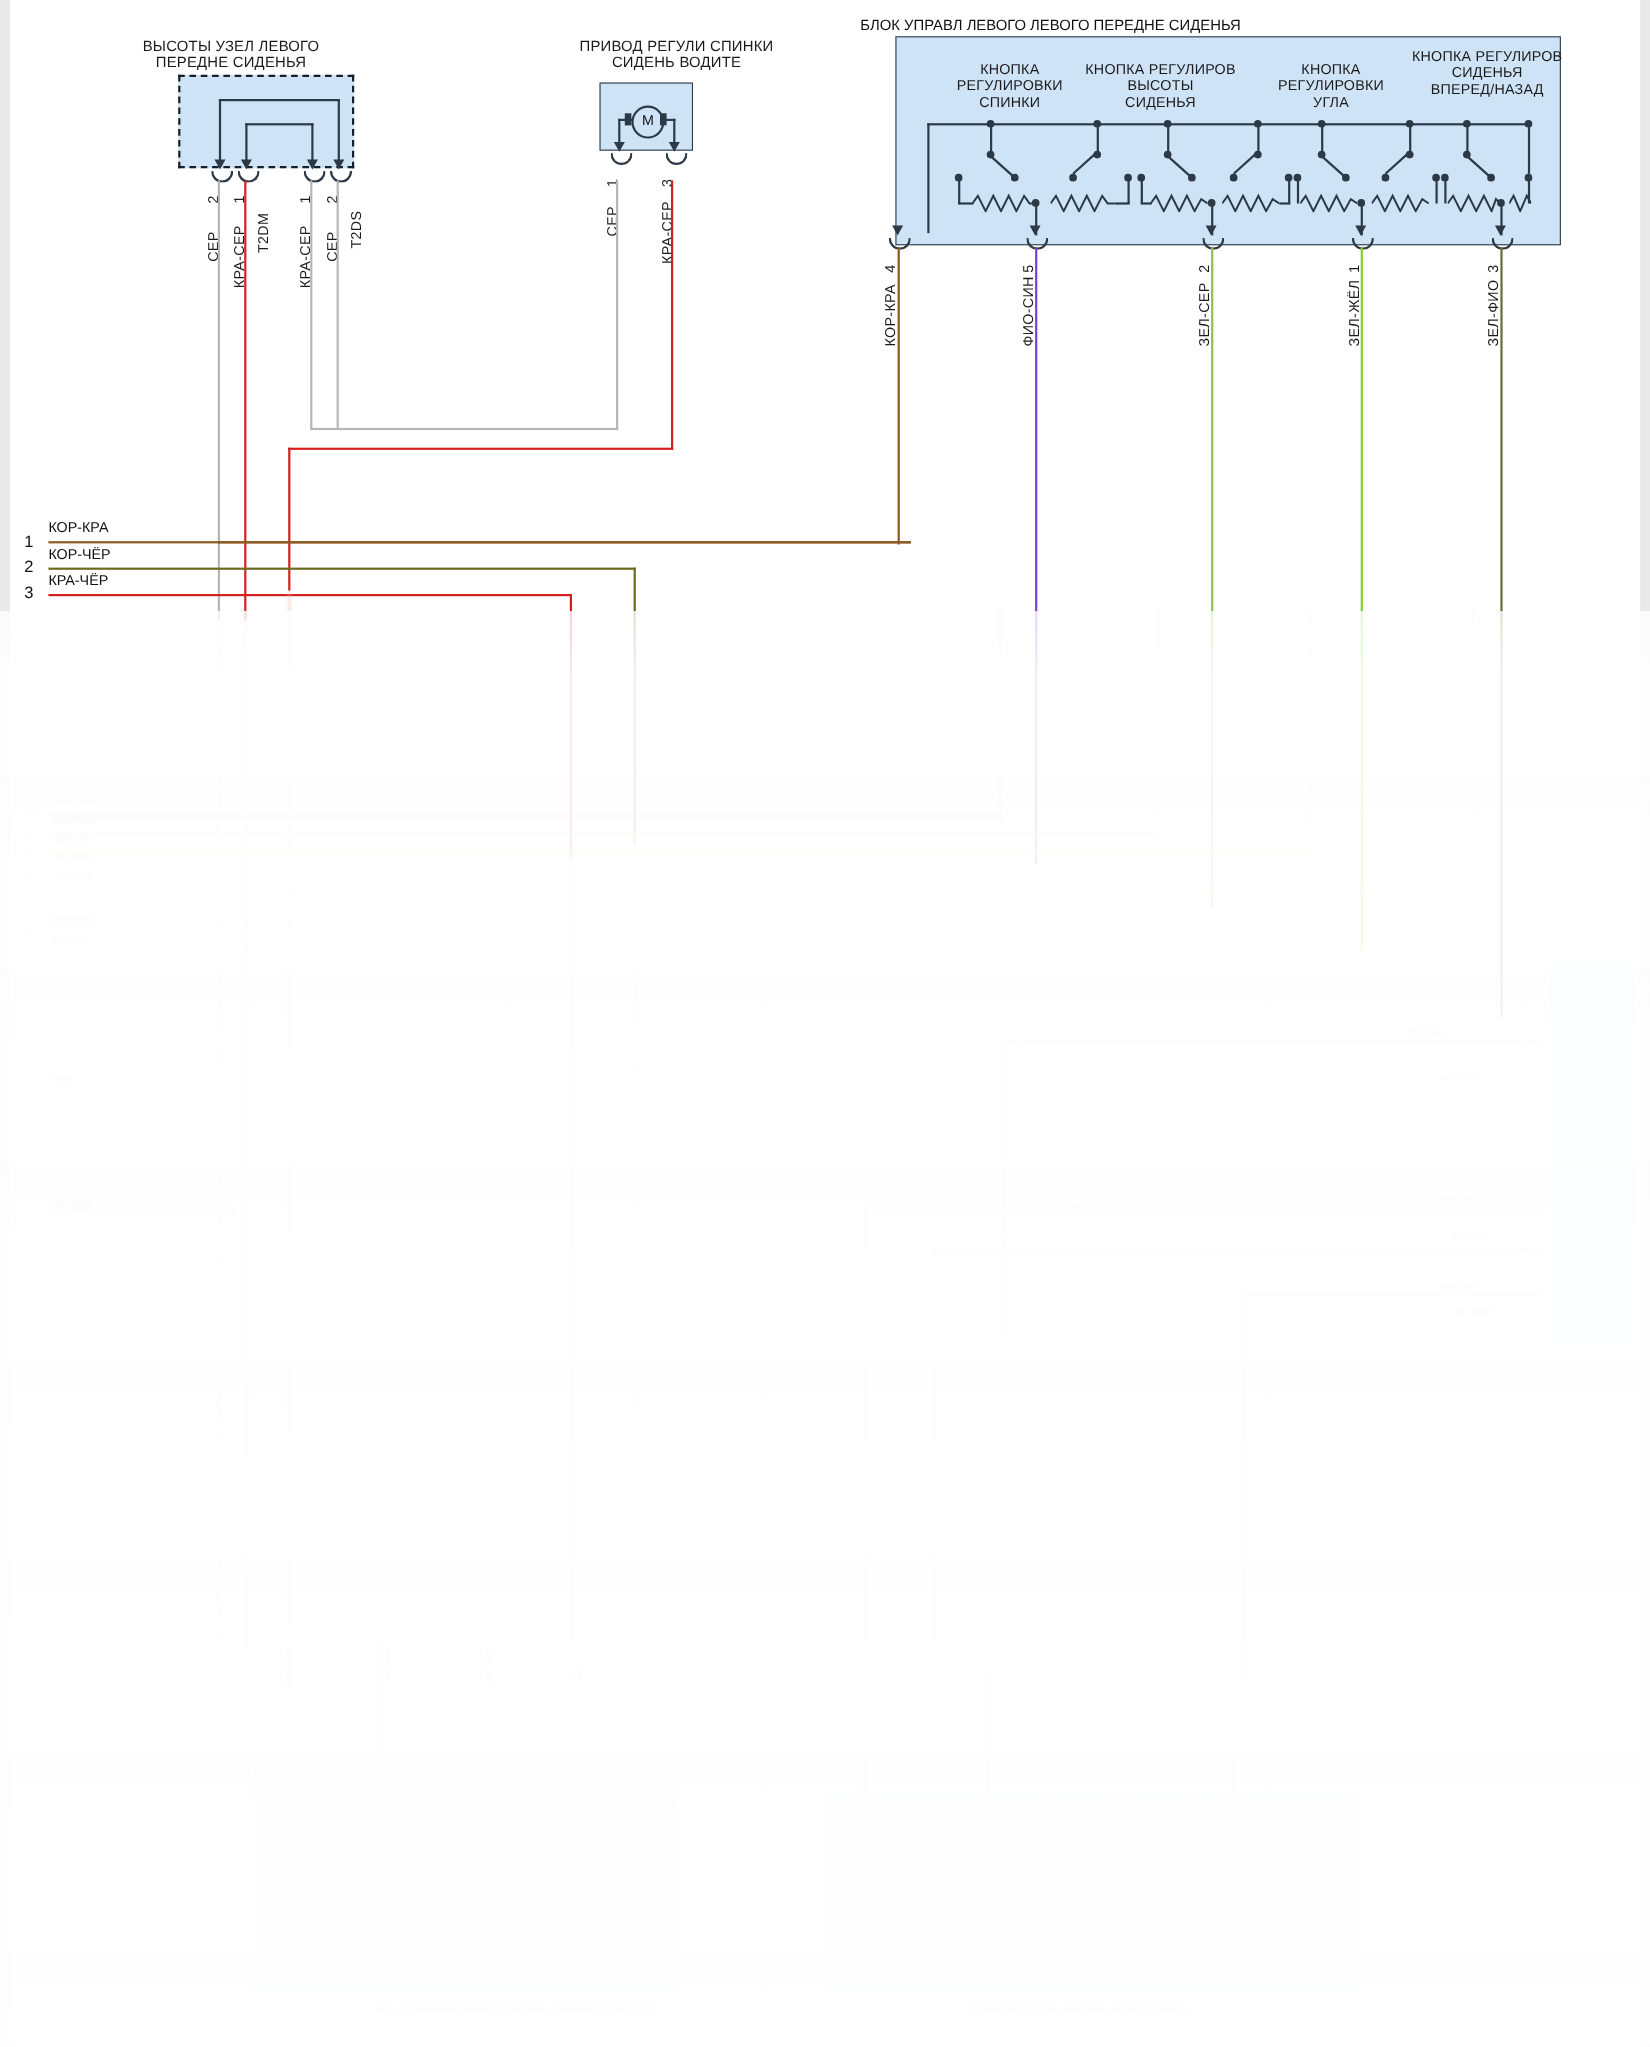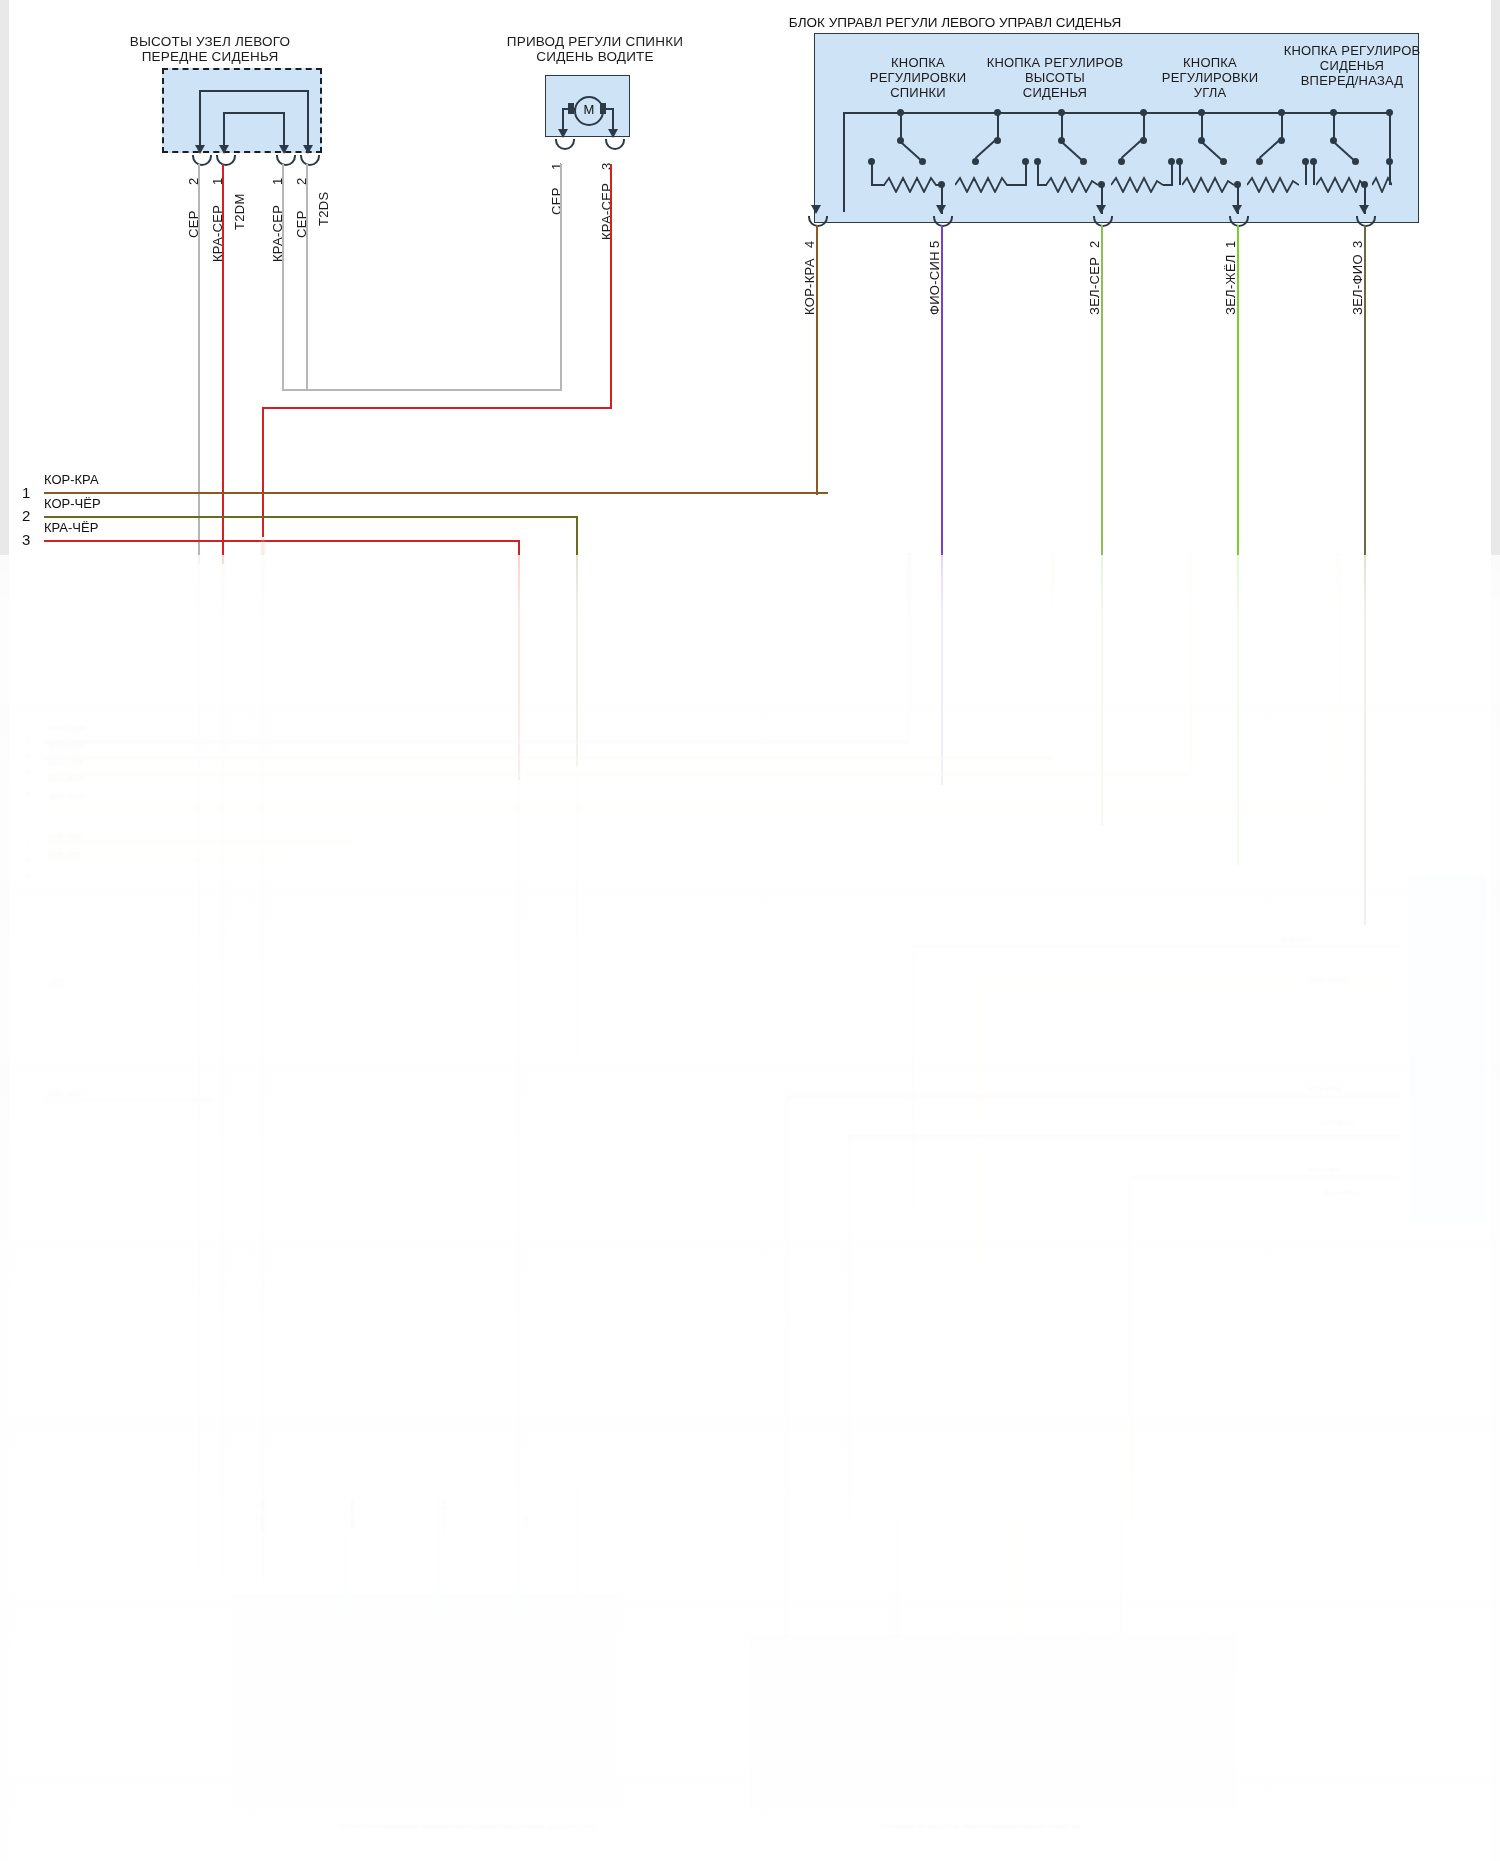--- a/index.html
+++ b/index.html
@@ -75,21 +75,21 @@
   <div class="pin" style="left:270px;top:185px;">1</div>
   <div class="pin" style="left:294px;top:185px;">2</div>
 
   <div class="vlbl" style="left:186px;top:238px;">СЕР</div>
   <div class="vlbl" style="left:210px;top:262px;">КРА-СЕР</div>
   <div class="vlbl" style="left:232px;top:230px;">T2DM</div>
   <div class="vlbl" style="left:270px;top:262px;">КРА-СЕР</div>
   <div class="vlbl" style="left:294px;top:238px;">СЕР</div>
   <div class="vlbl" style="left:316px;top:226px;">T2DS</div>
 
-  <div class="lbl" style="left:480px;top:34px;width:230px;font-size:13.5px;">ПРИВОД РЕГУЛИ СПИНКИ
+  <div class="lbl" style="left:500px;top:34px;width:230px;font-size:13.5px;">ПРИВОД РЕГУЛИ СПИНКИ
 СИДЕНЬ ВОДИТЕ</div>
 
   <div class="box" style="left:545px;top:75px;width:85px;height:62px;"></div>
   <div class="ln" style="left:562px;top:108px;width:52px;height:2px;"></div>
   <div class="ln" style="left:562px;top:108px;width:2px;height:28px;"></div>
   <div class="ln" style="left:612px;top:108px;width:2px;height:28px;"></div>
   <div style="position:absolute;left:574px;top:96px;width:26px;height:26px;border:2px solid #2b3a46;border-radius:50%;background:#cfe3f7;
               font-size:13px;line-height:24px;text-align:center;color:#111;">M</div>
   <div class="ln" style="left:568px;top:103px;width:6px;height:11px;background:#2b3a46;"></div>
   <div class="ln" style="left:600px;top:103px;width:6px;height:11px;background:#2b3a46;"></div>
@@ -97,21 +97,21 @@
   <div class="arrow" style="left:558px;top:129px;"></div>
   <div class="arrow" style="left:608px;top:129px;"></div>
   <div class="conn" style="left:555px;top:139px;"></div>
   <div class="conn" style="left:605px;top:139px;"></div>
 
   <div class="pin" style="left:549px;top:170px;">1</div>
   <div class="vlbl" style="left:549px;top:215px;">СЕР</div>
   <div class="pin" style="left:599px;top:170px;">3</div>
   <div class="vlbl" style="left:599px;top:240px;">КРА-СЕР</div>
 
-  <div class="hdr" style="left:955px;top:15px;transform:translateX(-50%);">БЛОК УПРАВЛ РЕГУЛИ ЛЕВОГО УПРАВЛ СИДЕНЬЯ</div>
+  <div class="hdr" style="left:955px;top:15px;transform:translateX(-50%);">БЛОК УПРАВЛ ЛЕВОГО ЛЕВОГО ПЕРЕДНЕ СИДЕНЬЯ</div>
 
   <div class="box" style="left:814px;top:33px;width:605px;height:190px;"></div>
 
   <div class="lbl" style="left:848px;top:55px;width:140px;">КНОПКА
 РЕГУЛИРОВКИ
 СПИНКИ</div>
   <div class="lbl" style="left:975px;top:55px;width:160px;">КНОПКА РЕГУЛИРОВ
 ВЫСОТЫ
 СИДЕНЬЯ</div>
   <div class="lbl" style="left:1140px;top:55px;width:140px;">КНОПКА

